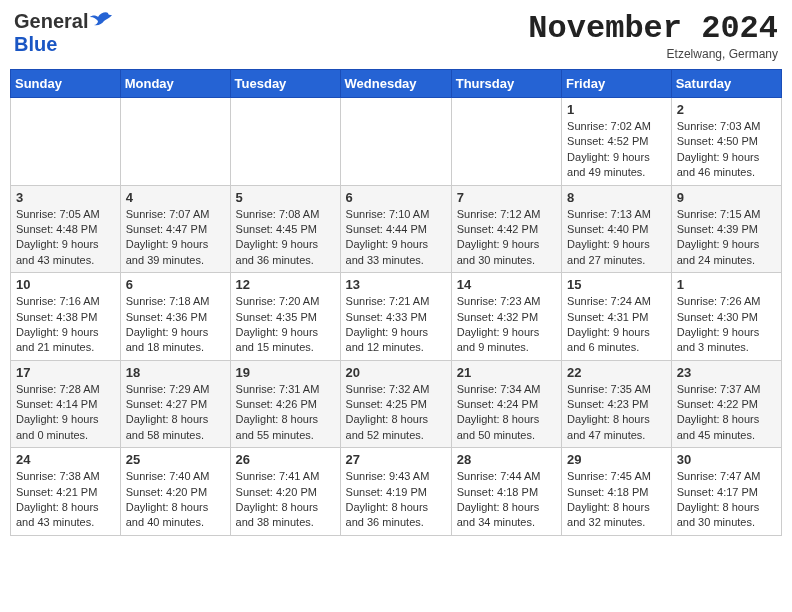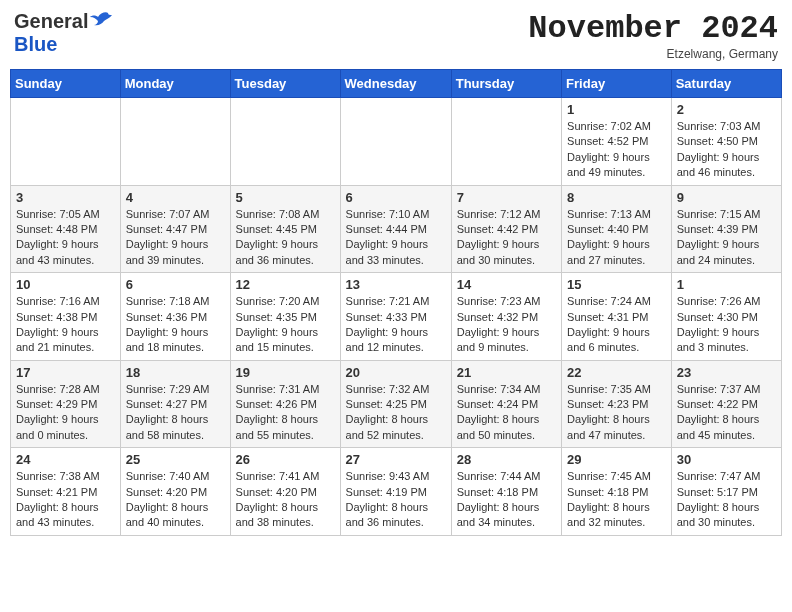--- a/index.html
+++ b/index.html
@@ -244,21 +244,21 @@
           <div class="day-info">Sunrise: 7:26 AM
 Sunset: 4:30 PM
 Daylight: 9 hours
 and 3 minutes.</div>
         </td>
       </tr>
       <tr>
         <td>
           <span class="day-number">17</span>
           <div class="day-info">Sunrise: 7:28 AM
-Sunset: 4:29 PM
+Sunset: 4:14 PM
 Daylight: 9 hours
 and 0 minutes.</div>
         </td>
         <td>
           <span class="day-number">18</span>
           <div class="day-info">Sunrise: 7:29 AM
 Sunset: 4:27 PM
 Daylight: 8 hours
 and 58 minutes.</div>
         </td>
@@ -337,19 +337,19 @@
         <td>
           <span class="day-number">29</span>
           <div class="day-info">Sunrise: 7:45 AM
 Sunset: 4:18 PM
 Daylight: 8 hours
 and 32 minutes.</div>
         </td>
         <td>
           <span class="day-number">30</span>
           <div class="day-info">Sunrise: 7:47 AM
-Sunset: 5:17 PM
+Sunset: 4:17 PM
 Daylight: 8 hours
 and 30 minutes.</div>
         </td>
       </tr>
     </tbody>
 </table>
 
 </body></html>

